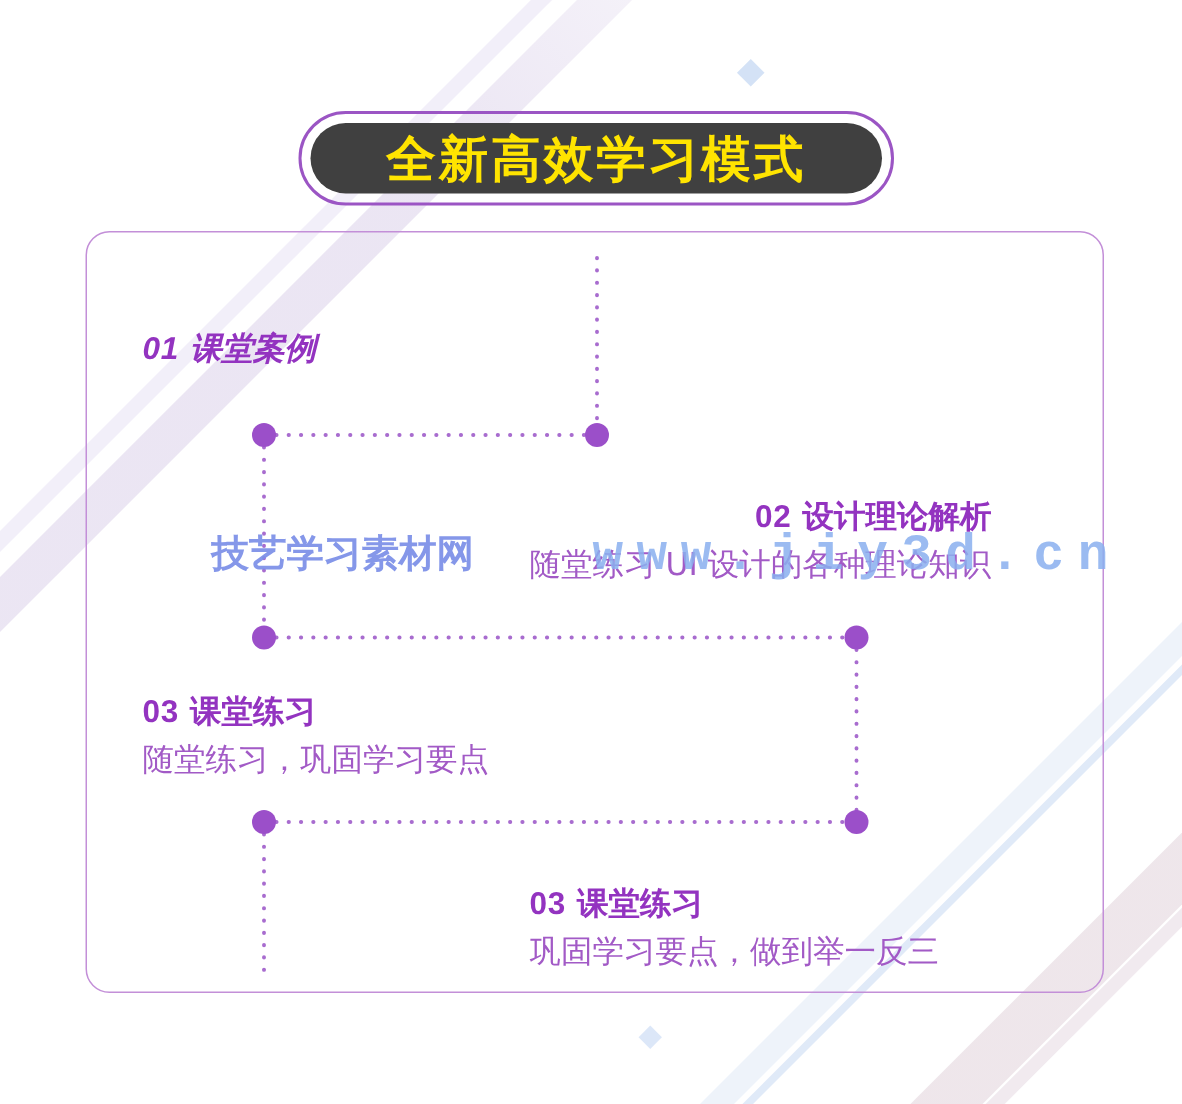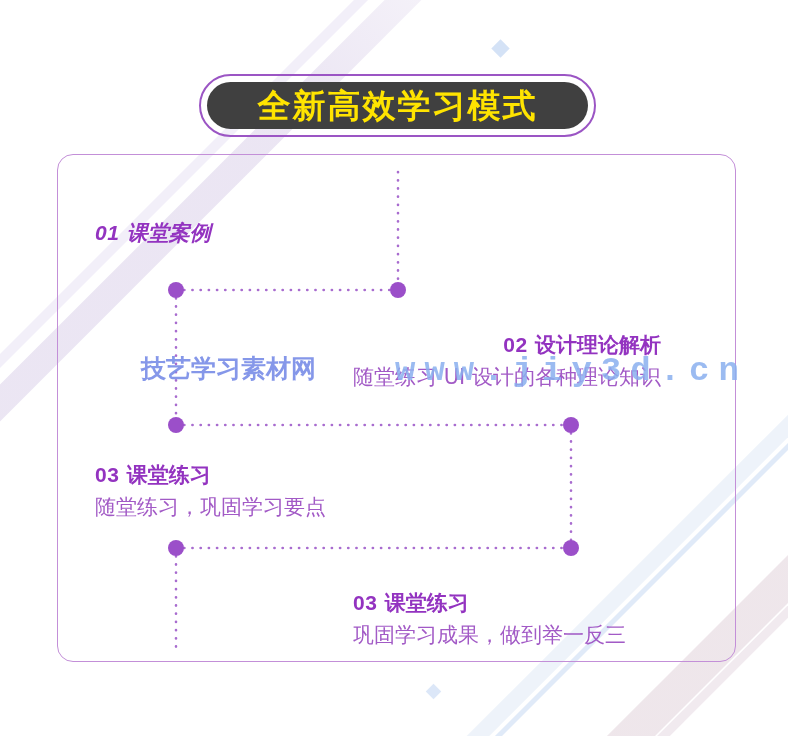--- a/index.html
+++ b/index.html
@@ -274,19 +274,19 @@
       <span>课堂练习</span>
     </div>
     <div class="step-desc">随堂练习，巩固学习要点</div>
   </div>
 
   <div class="step" id="step-4">
     <div class="step-title">
       <span class="num">03</span>
       <span>课堂练习</span>
     </div>
-    <div class="step-desc">巩固学习成果，做到举一反三</div>
+    <div class="step-desc">巩固学习要点，做到举一反三</div>
   </div>
 
   <div class="watermark" id="wm-left">技艺学习素材网</div>
   <div class="watermark" id="wm-right">www.jiy3d.cn</div>
 
 </div>
 
 </body></html>

